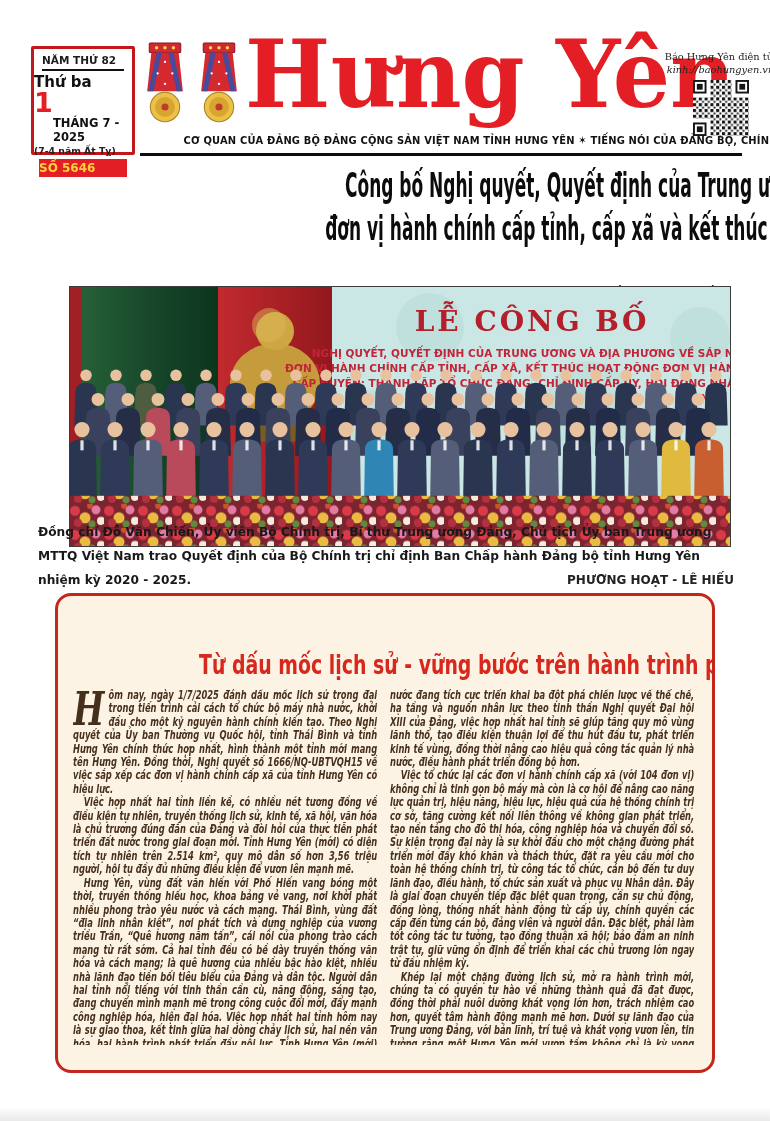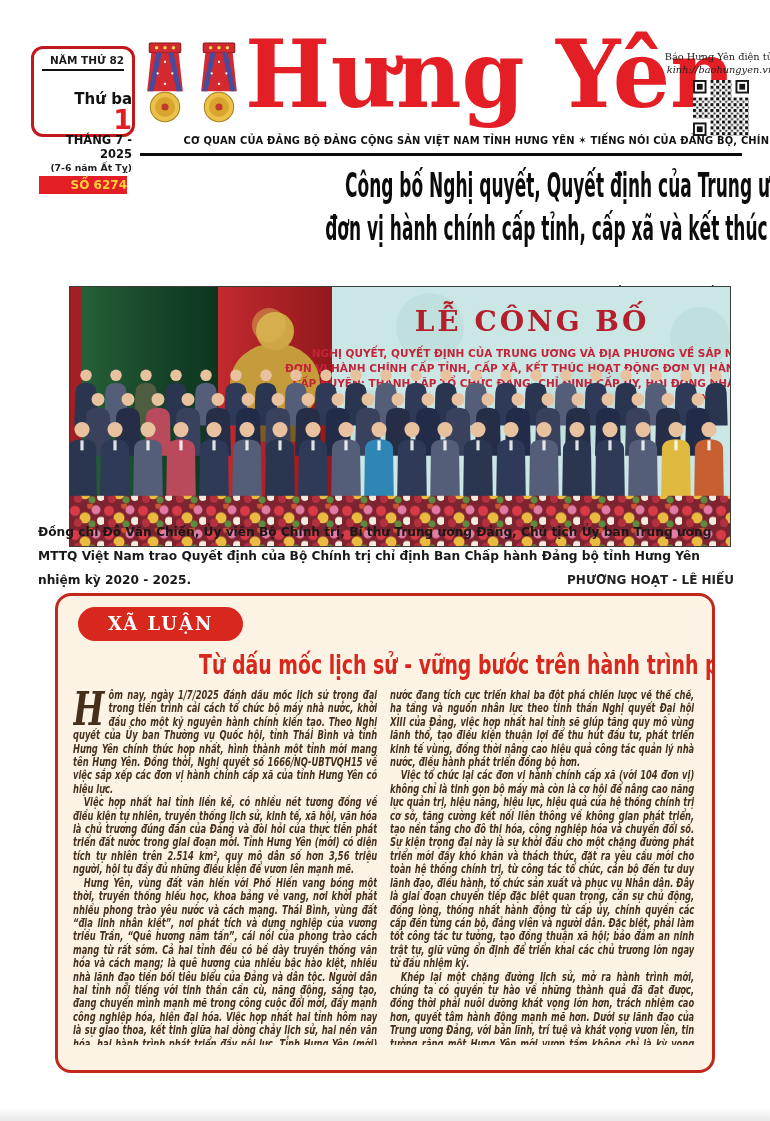--- a/index.html
+++ b/index.html
@@ -1,23 +1,23 @@
 <!DOCTYPE html>
 <html><head>
 <meta charset="utf-8">
 <style>
   html,body{margin:0;padding:0;background:#fff;}
   .page{position:relative;width:770px;height:1121px;background:#fff;overflow:hidden;
         font-family:"DejaVu Sans",sans-serif;}
 
   
-  .datebox{position:absolute;left:31px;top:46px;width:104px;height:91px;
-           border:3px solid #c2181d;border-radius:12px;background:#fff;text-align:right;box-sizing:border-box;}
+  .datebox{position:absolute;left:31px;top:46px;width:104px;height:109px;
+           border:3px solid #c2181d;border-radius:2px;background:#fff;text-align:left;box-sizing:border-box;}
   .db-year{font-size:10.5px;font-weight:700;color:#1c1c1c;margin:5px 8px 0;padding-bottom:3px;border-bottom:2px solid #111;}
-  .db-weekday{font-size:15px;font-weight:800;color:#111;margin-top:20px;line-height:16px;}
+  .db-weekday{font-size:15px;font-weight:800;color:#111;margin-top:3px;line-height:16px;}
   .db-day{font-size:27px;font-weight:800;color:#e31e24;line-height:25px;}
   .db-month{font-size:11.5px;font-weight:800;color:#111;margin-top:1px;margin-left:19px;}
   .db-lunar{font-size:9.3px;font-weight:600;color:#222;margin-top:1px;}
   .db-issue{margin:3px 5px 0;background:#e31e24;color:#ffd23c;font-size:12px;font-weight:800;padding:2px 0;}
 
   .medals{position:absolute;left:141px;top:42px;width:102px;height:86px;display:flex;gap:6px;}
 
   .masthead-title{position:absolute;left:236px;top:22px;width:456px;height:104px;
         font-family:"DejaVu Serif",serif;font-weight:bold;color:#e31e24;
         font-size:94px;line-height:104px;text-align:center;white-space:nowrap;
@@ -72,22 +72,22 @@
 </head>
 <body>
 
 <div class="page">
 
   <div class="datebox">
     <div class="db-year">NĂM THỨ 82</div>
     <div class="db-weekday">Thứ ba</div>
     <div class="db-day">1</div>
     <div class="db-month">THÁNG 7 - 2025</div>
-    <div class="db-lunar">(7-6 năm Ất Tỵ)</div>
-    <div class="db-issue">SỐ 6274</div>
+    <div class="db-lunar">(7-4 năm Ất Tỵ)</div>
+    <div class="db-issue">SỐ 5646</div>
   </div>
 
   <div class="medals">
     <svg width="48" height="86" viewBox="0 0 44 82">
       <rect x="7" y="1" width="30" height="9" rx="1" fill="#cf2a2f" stroke="#8d1418"></rect>
       <g fill="#ffd94d">
           <circle cx="14" cy="5.5" r="1.6"></circle>
           <circle cx="22" cy="5.5" r="1.6"></circle>
           <circle cx="30" cy="5.5" r="1.6"></circle>
         </g>
@@ -372,21 +372,20 @@
       <rect x="0" y="208" width="660" height="50" fill="url(#flw)"></rect>
     </svg>
   </div>
 
   <div class="caption">
     <span>Đồng chí Đỗ Văn Chiến, Ủy viên Bộ Chính trị, Bí thư Trung ương Đảng, Chủ tịch Ủy ban Trung ương MTTQ Việt Nam trao Quyết định của Bộ Chính trị chỉ định Ban Chấp hành Đảng bộ tỉnh Hưng Yên nhiệm kỳ 2020 - 2025.</span>
     <span class="credit">PHƯƠNG HOẠT - LÊ HIẾU</span>
   </div>
 
   <div class="editorial">
-    <div class="kicker">XÃ LUẬN</div>
     <div class="ed-title">
       <span>Từ dấu mốc lịch sử - vững bước trên hành trình phát triển mới</span>
     </div>
     <div class="cols">
       <div class="col">
         <div class="col-inner">
           <p class="nofirst"><span class="dropcap">H</span><span>ôm nay, ngày 1/7/2025 đánh dấu mốc lịch sử trọng đại trong tiến trình cải cách tổ chức bộ máy nhà nước, khởi đầu cho một kỷ nguyên hành chính kiến tạo. Theo Nghị quyết của Ủy ban Thường vụ Quốc hội, tỉnh Thái Bình và tỉnh Hưng Yên chính thức hợp nhất, hình thành một tỉnh mới mang tên Hưng Yên. Đồng thời, Nghị quyết số 1666/NQ-UBTVQH15 về việc sắp xếp các đơn vị hành chính cấp xã của tỉnh Hưng Yên có hiệu lực.</span></p>
           <p>Việc hợp nhất hai tỉnh liền kề, có nhiều nét tương đồng về điều kiện tự nhiên, truyền thống lịch sử, kinh tế, xã hội, văn hóa là chủ trương đúng đắn của Đảng và đòi hỏi của thực tiễn phát triển đất nước trong giai đoạn mới. Tỉnh Hưng Yên (mới) có diện tích tự nhiên trên 2.514 km², quy mô dân số hơn 3,56 triệu người, hội tụ đầy đủ những điều kiện để vươn lên mạnh mẽ.</p>
           <p>Hưng Yên, vùng đất văn hiến với Phố Hiến vang bóng một thời, truyền thống hiếu học, khoa bảng vẻ vang, nơi khởi phát nhiều phong trào yêu nước và cách mạng. Thái Bình, vùng đất “địa linh nhân kiệt”, nơi phát tích và dựng nghiệp của vương triều Trần, “Quê hương năm tấn”, cái nôi của phong trào cách mạng từ rất sớm. Cả hai tỉnh đều có bề dày truyền thống văn hóa và cách mạng; là quê hương của nhiều bậc hào kiệt, nhiều nhà lãnh đạo tiền bối tiêu biểu của Đảng và dân tộc. Người dân hai tỉnh nổi tiếng với tinh thần cần cù, năng động, sáng tạo, đang chuyển mình mạnh mẽ trong công cuộc đổi mới, đẩy mạnh công nghiệp hóa, hiện đại hóa. Việc hợp nhất hai tỉnh hôm nay là sự giao thoa, kết tinh giữa hai dòng chảy lịch sử, hai nền văn hóa, hai hành trình phát triển đầy nội lực. Tỉnh Hưng Yên (mới) sẽ không chỉ là sự cộng gộp đơn thuần về địa lý hay dân số, không chỉ là một cuộc sắp xếp về tổ chức hành chính mà là sự hội tụ và lan tỏa từ sức mạnh tổng hợp về trí tuệ, truyền thống, con người đến khát vọng phát triển, đồng thời mở ra cơ hội để khơi thông nguồn lực, đồng bộ chiến lược, nâng tầm tư duy lãnh đạo và mô hình phát triển. Đặc biệt, trong bối cảnh cả</p>
         </div>

